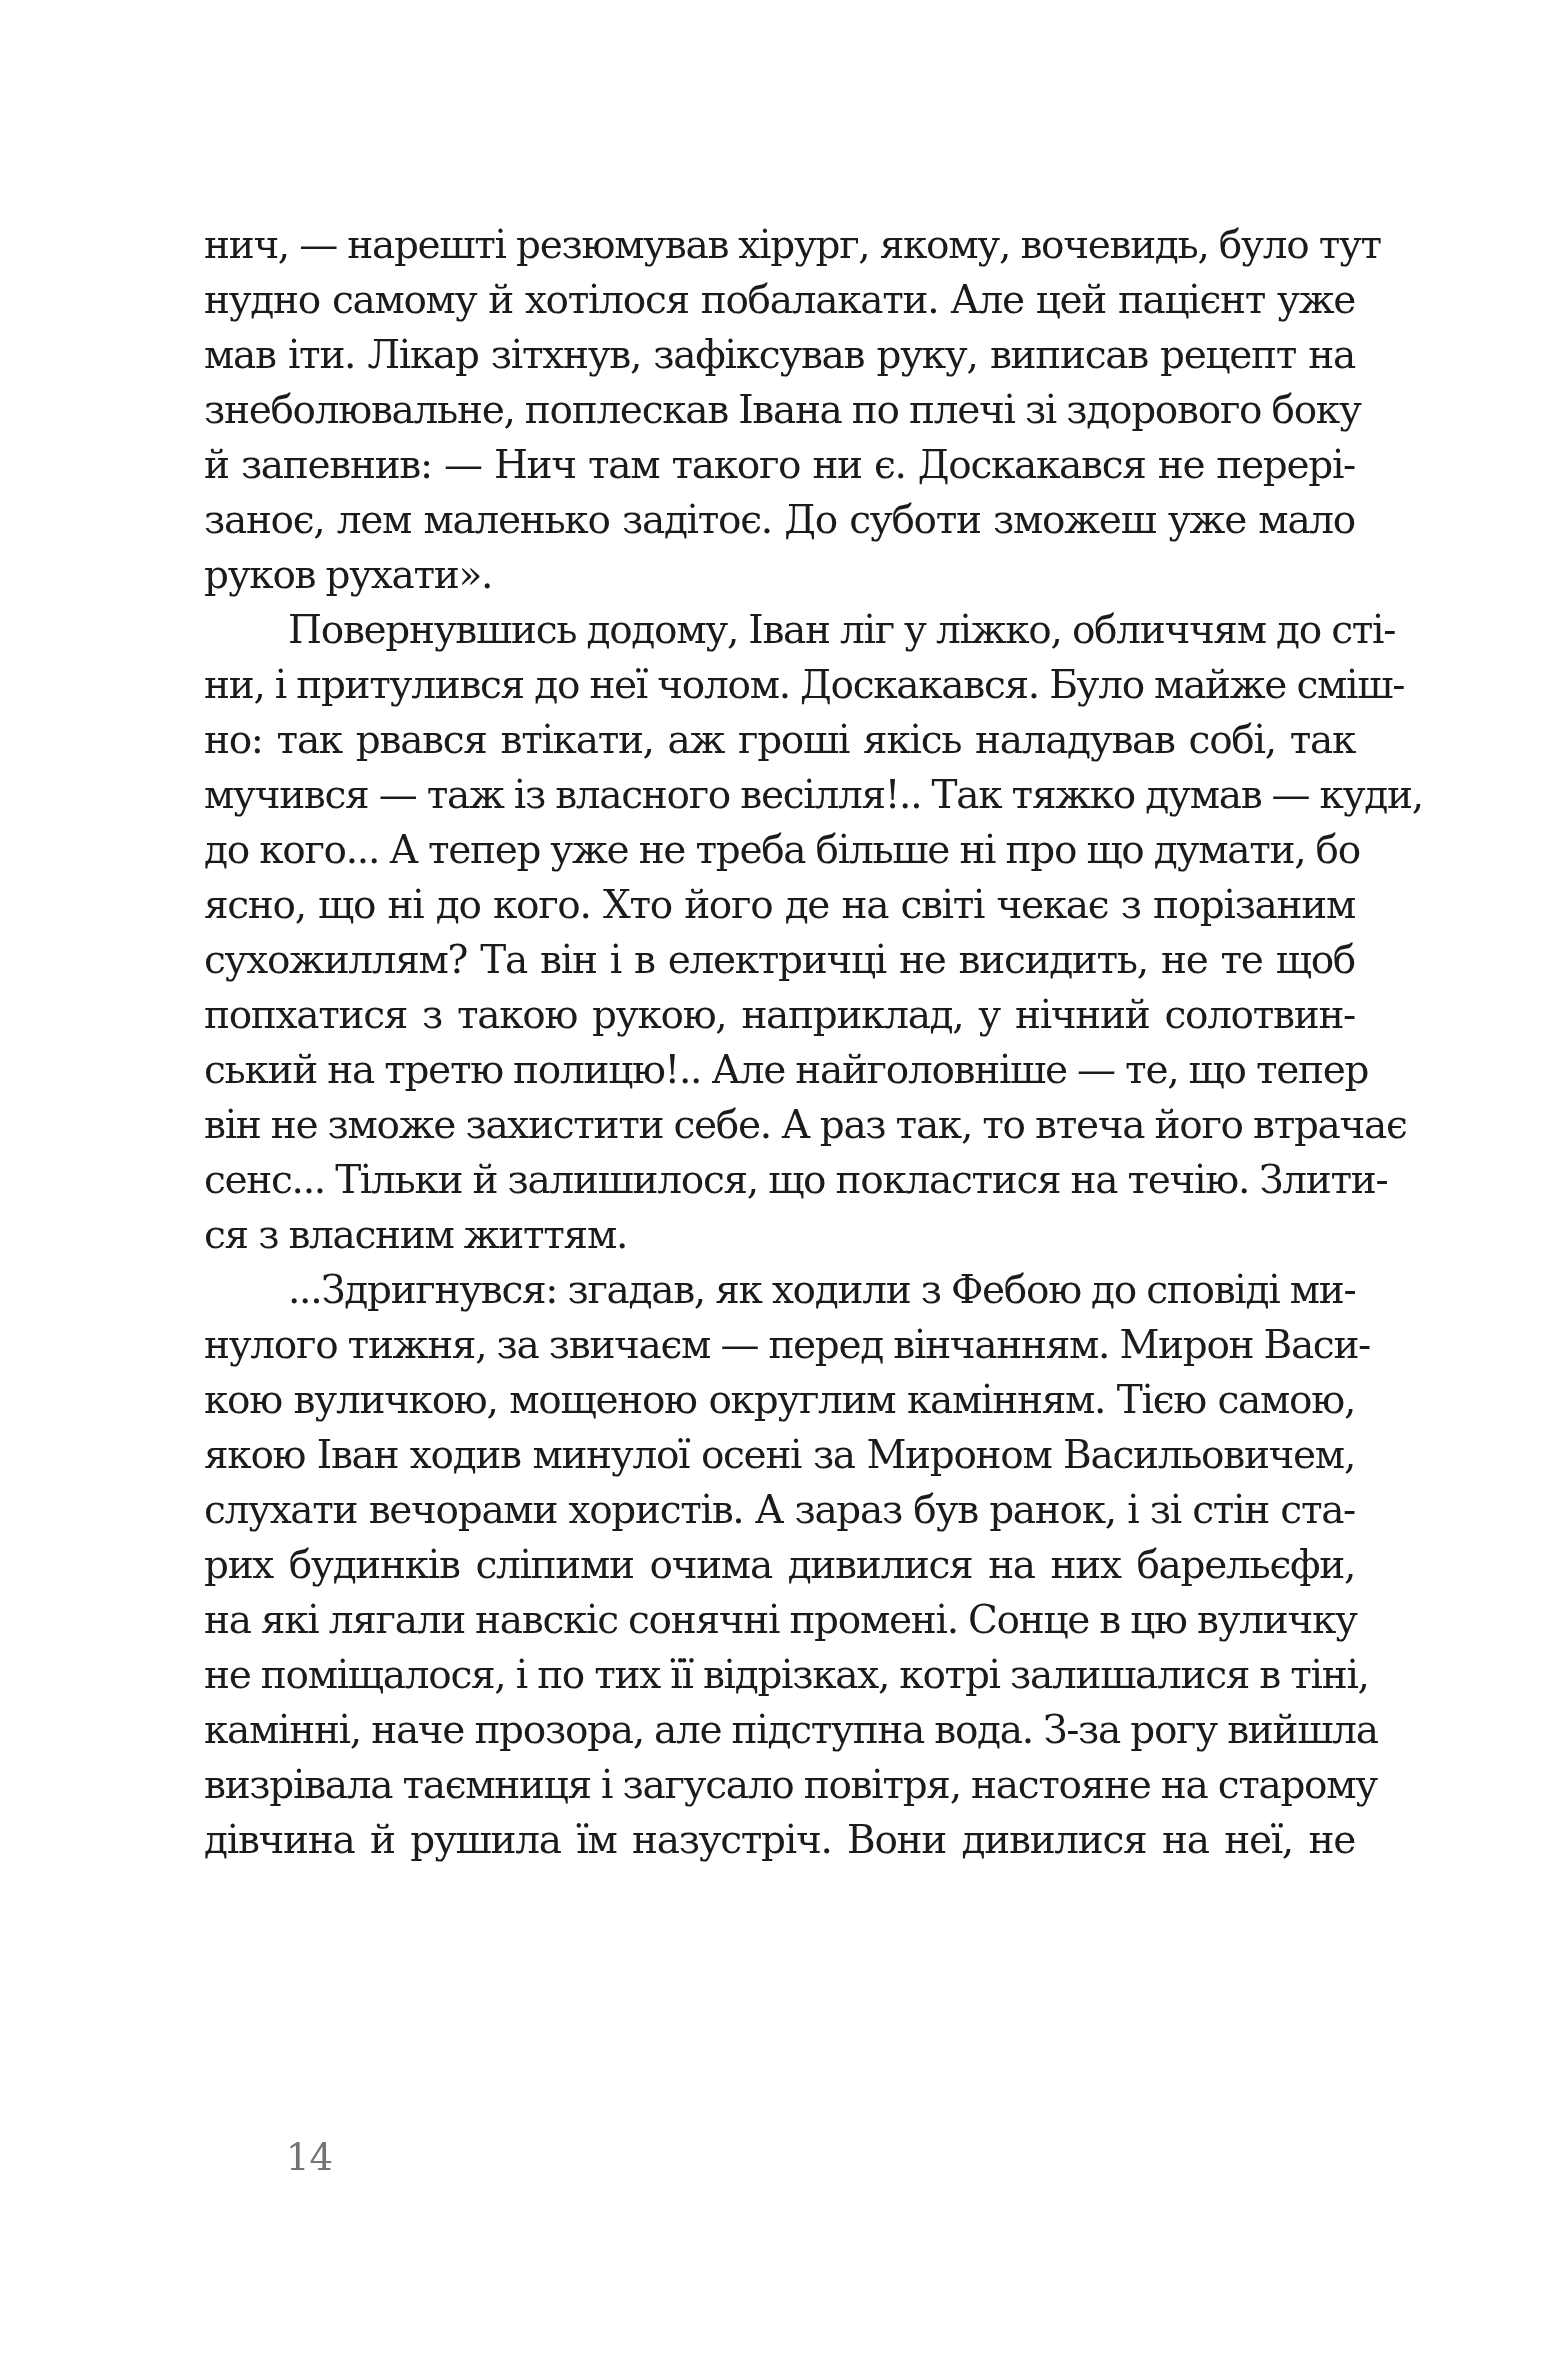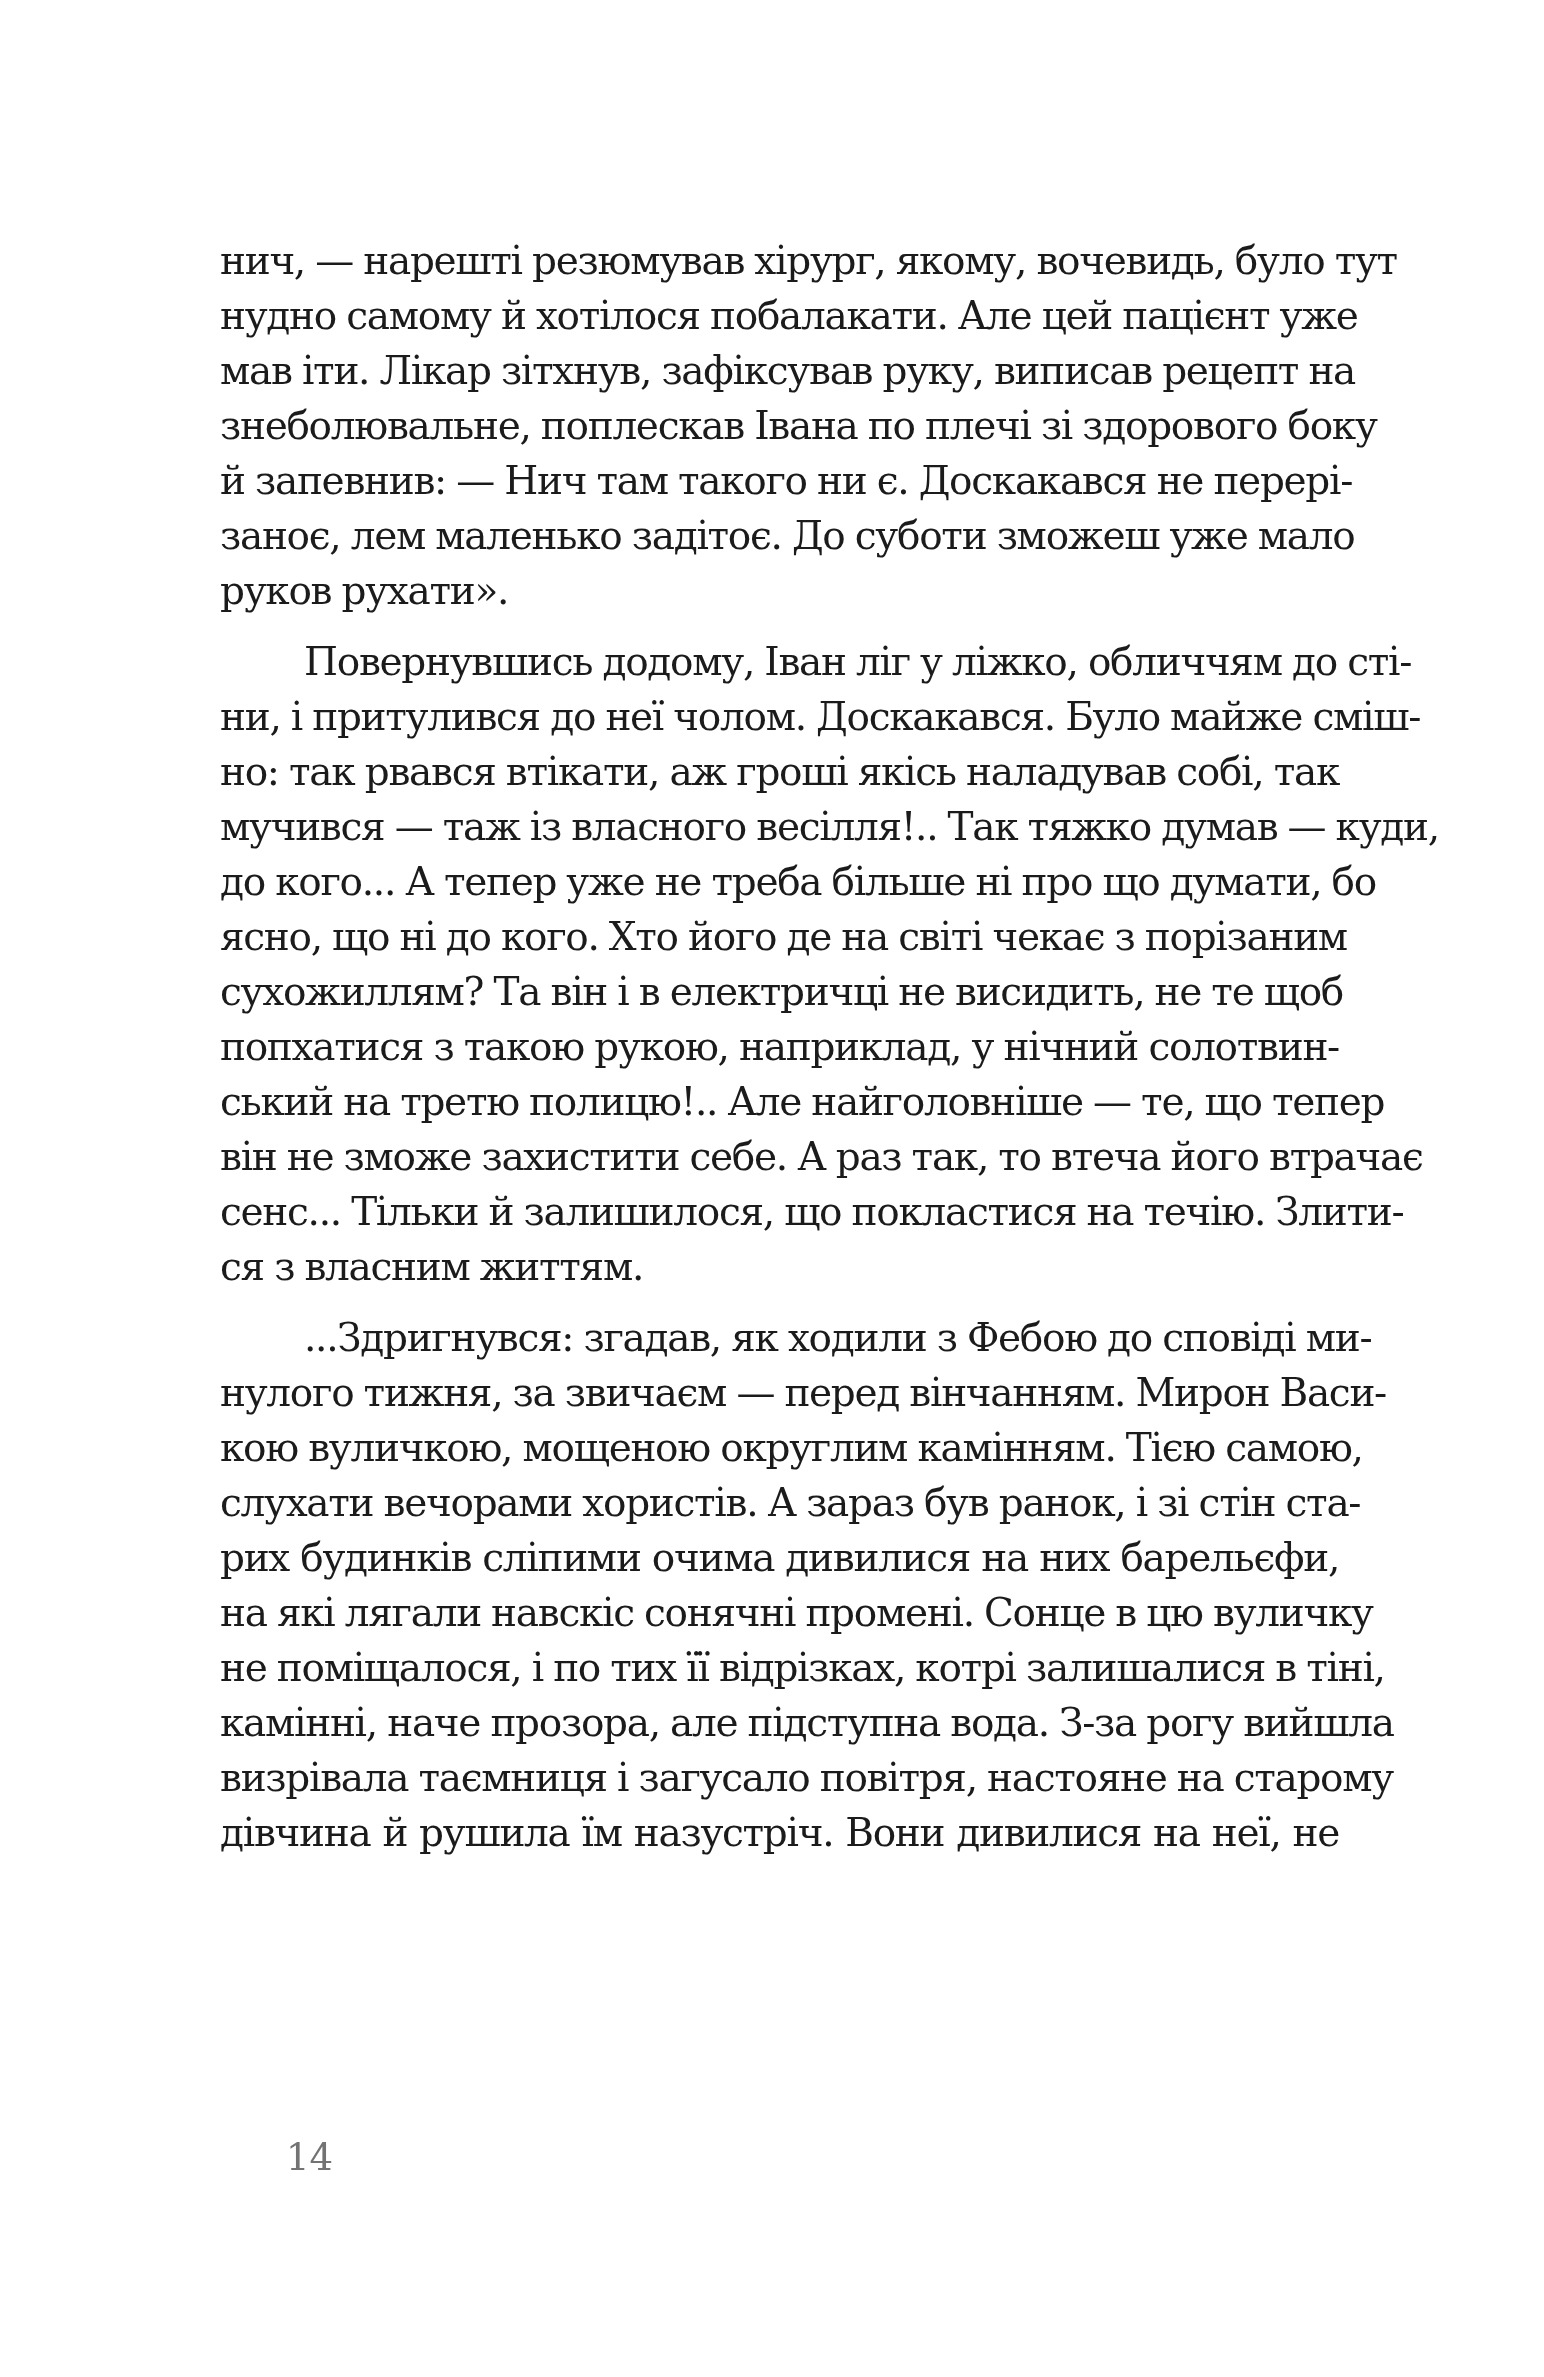--- a/index.html
+++ b/index.html
@@ -27,21 +27,21 @@
       top: 217px;
       width: 1151px;
       font-family: "DejaVu Serif", "Liberation Serif", serif;
       font-size: 39px;
       line-height: 55px;
       color: #1b1b1b;
       letter-spacing: -1.3px;
       word-spacing: -0.8px;
     }
     .paragraph {
-      margin: 16px;
+      margin: 0;
       padding: 0;
     }
     .line {
       display: block;
       height: 55px;
       white-space: nowrap;
       text-align: justify;
       text-align-last: justify;
       overflow: visible;
     }
@@ -89,20 +89,21 @@
       <span class="line">ський на третю полицю!.. Але найголовніше — те, що тепер</span>
       <span class="line">він не зможе захистити себе. А раз так, то втеча його втрачає</span>
       <span class="line">сенс... Тільки й залишилося, що покластися на течію. Злити-</span>
       <span class="line last">ся з власним життям.</span>
     </div>
 
     <div class="paragraph">
       <span class="line indent">...Здригнувся: згадав, як ходили з Фебою до сповіді ми-</span>
       <span class="line">нулого тижня, за звичаєм — перед вінчанням. Мирон Васи-</span>
       <span class="line">кою вуличкою, мощеною округлим камінням. Тією самою,</span>
+      <span class="line">якою Іван ходив минулої осені за Мироном Васильовичем,</span>
       <span class="line">слухати вечорами хористів. А зараз був ранок, і зі стін ста-</span>
       <span class="line">рих будинків сліпими очима дивилися на них барельєфи,</span>
       <span class="line">на які лягали навскіс сонячні промені. Сонце в цю вуличку</span>
       <span class="line">не поміщалося, і по тих її відрізках, котрі залишалися в тіні,</span>
       <span class="line">камінні, наче прозора, але підступна вода. З-за рогу вийшла</span>
       <span class="line">визрівала таємниця і загусало повітря, настояне на старому</span>
       <span class="line">дівчина й рушила їм назустріч. Вони дивилися на неї, не</span>
     </div>
 
   </div>

